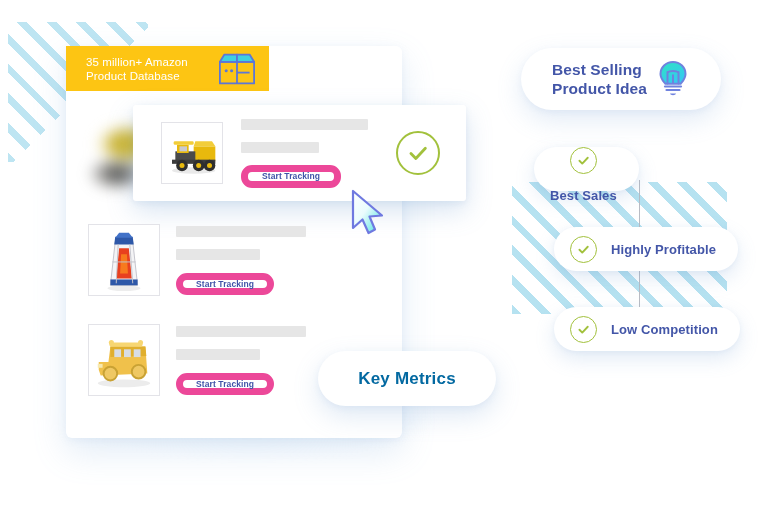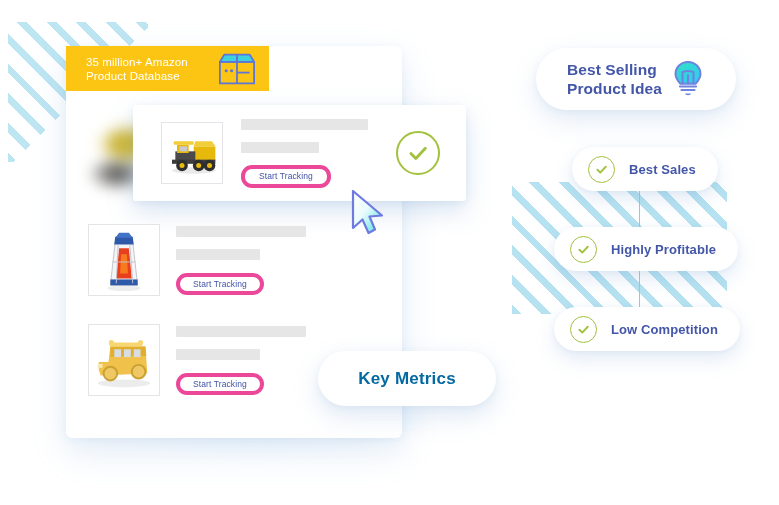--- a/index.html
+++ b/index.html
@@ -97,22 +97,22 @@
   .ph-bar{background:#e6e6e6;border-radius:1px;}
   .ph-bar.long{width:130px;height:11px;}
   .ph-bar.short{width:84px;height:11px;margin-top:12px;}
   #elevated-card .ph-bar.long{width:127px;}
   #elevated-card .ph-bar.short{width:78px;}
 
   .track-btn{
     margin-top:13px;
     display:inline-flex;align-items:center;justify-content:center;
     height:22px;padding:0 13px;
-    border:4px solid #ec4899;border-radius:11px;background:#fff;
-    color:#4054a8;font-size:8.5px;font-weight:400;letter-spacing:.1px;
+    border:7px solid #ec4899;border-radius:11px;background:#fff;
+    color:#4054a8;font-size:8.5px;font-weight:700;letter-spacing:.1px;
     box-sizing:border-box;
   }
   #elevated-card .track-btn{margin-top:12px;height:23px;padding:0 14px;font-size:8.5px;}
 
   
   .check-circle{
     width:44px;height:44px;flex:none;
     border:2px solid #a2c13c;border-radius:50%;
     display:flex;align-items:center;justify-content:center;
     box-sizing:border-box;background:transparent;
@@ -127,21 +127,21 @@
   #key-metrics-pill{
     position:absolute;left:318px;top:351px;width:178px;height:55px;
     background:#fff;border-radius:28px;
     box-shadow:0 10px 26px rgba(110,155,210,.22), 0 2px 6px rgba(120,160,210,.10);
     display:flex;align-items:center;justify-content:center;
   }
   #key-metrics-label{color:#0369a1;font-size:17px;font-weight:bold;letter-spacing:.2px;}
 
   
   #best-selling-pill{
-    position:absolute;left:536px;top:48px;width:200px;height:62px;
+    position:absolute;left:521px;top:48px;width:200px;height:62px;
     background:#fff;border-radius:31px;
     box-shadow:0 10px 26px rgba(110,155,210,.20), 0 2px 6px rgba(120,160,210,.09);
     display:flex;align-items:center;justify-content:center;gap:9px;
     padding:0 14px;box-sizing:border-box;
   }
   #best-selling-label{
     color:#4356a8;font-size:15.5px;font-weight:bold;line-height:19px;
     white-space:pre-line;letter-spacing:.1px;
   }
   #bulb-icon{width:34px;height:40px;flex:none;}
@@ -151,21 +151,21 @@
     background:#b9bcc4;
   }
 
   .feature-pill{
     position:absolute;height:44px;background:#fff;border-radius:22px;
     box-shadow:0 8px 20px rgba(110,155,210,.20), 0 1px 5px rgba(120,160,210,.10);
     display:flex;align-items:center;gap:14px;
     padding:0 22px 0 16px;box-sizing:border-box;
   }
   .feature-label{color:#4356a8;font-size:13px;font-weight:bold;letter-spacing:.1px;white-space:nowrap;}
-  #feature-pill-0{left:572px;top:147px;}
+  #feature-pill-0{left:534px;top:147px;flex-direction:column;}
   #feature-pill-1{left:554px;top:227px;}
   #feature-pill-2{left:554px;top:307px;}
 </style>
 </head>
 <body>
 
 <div class="stage">
 
   <div class="stripes" id="stripes-topleft"></div>
   <div class="stripes" id="stripes-right"></div>

